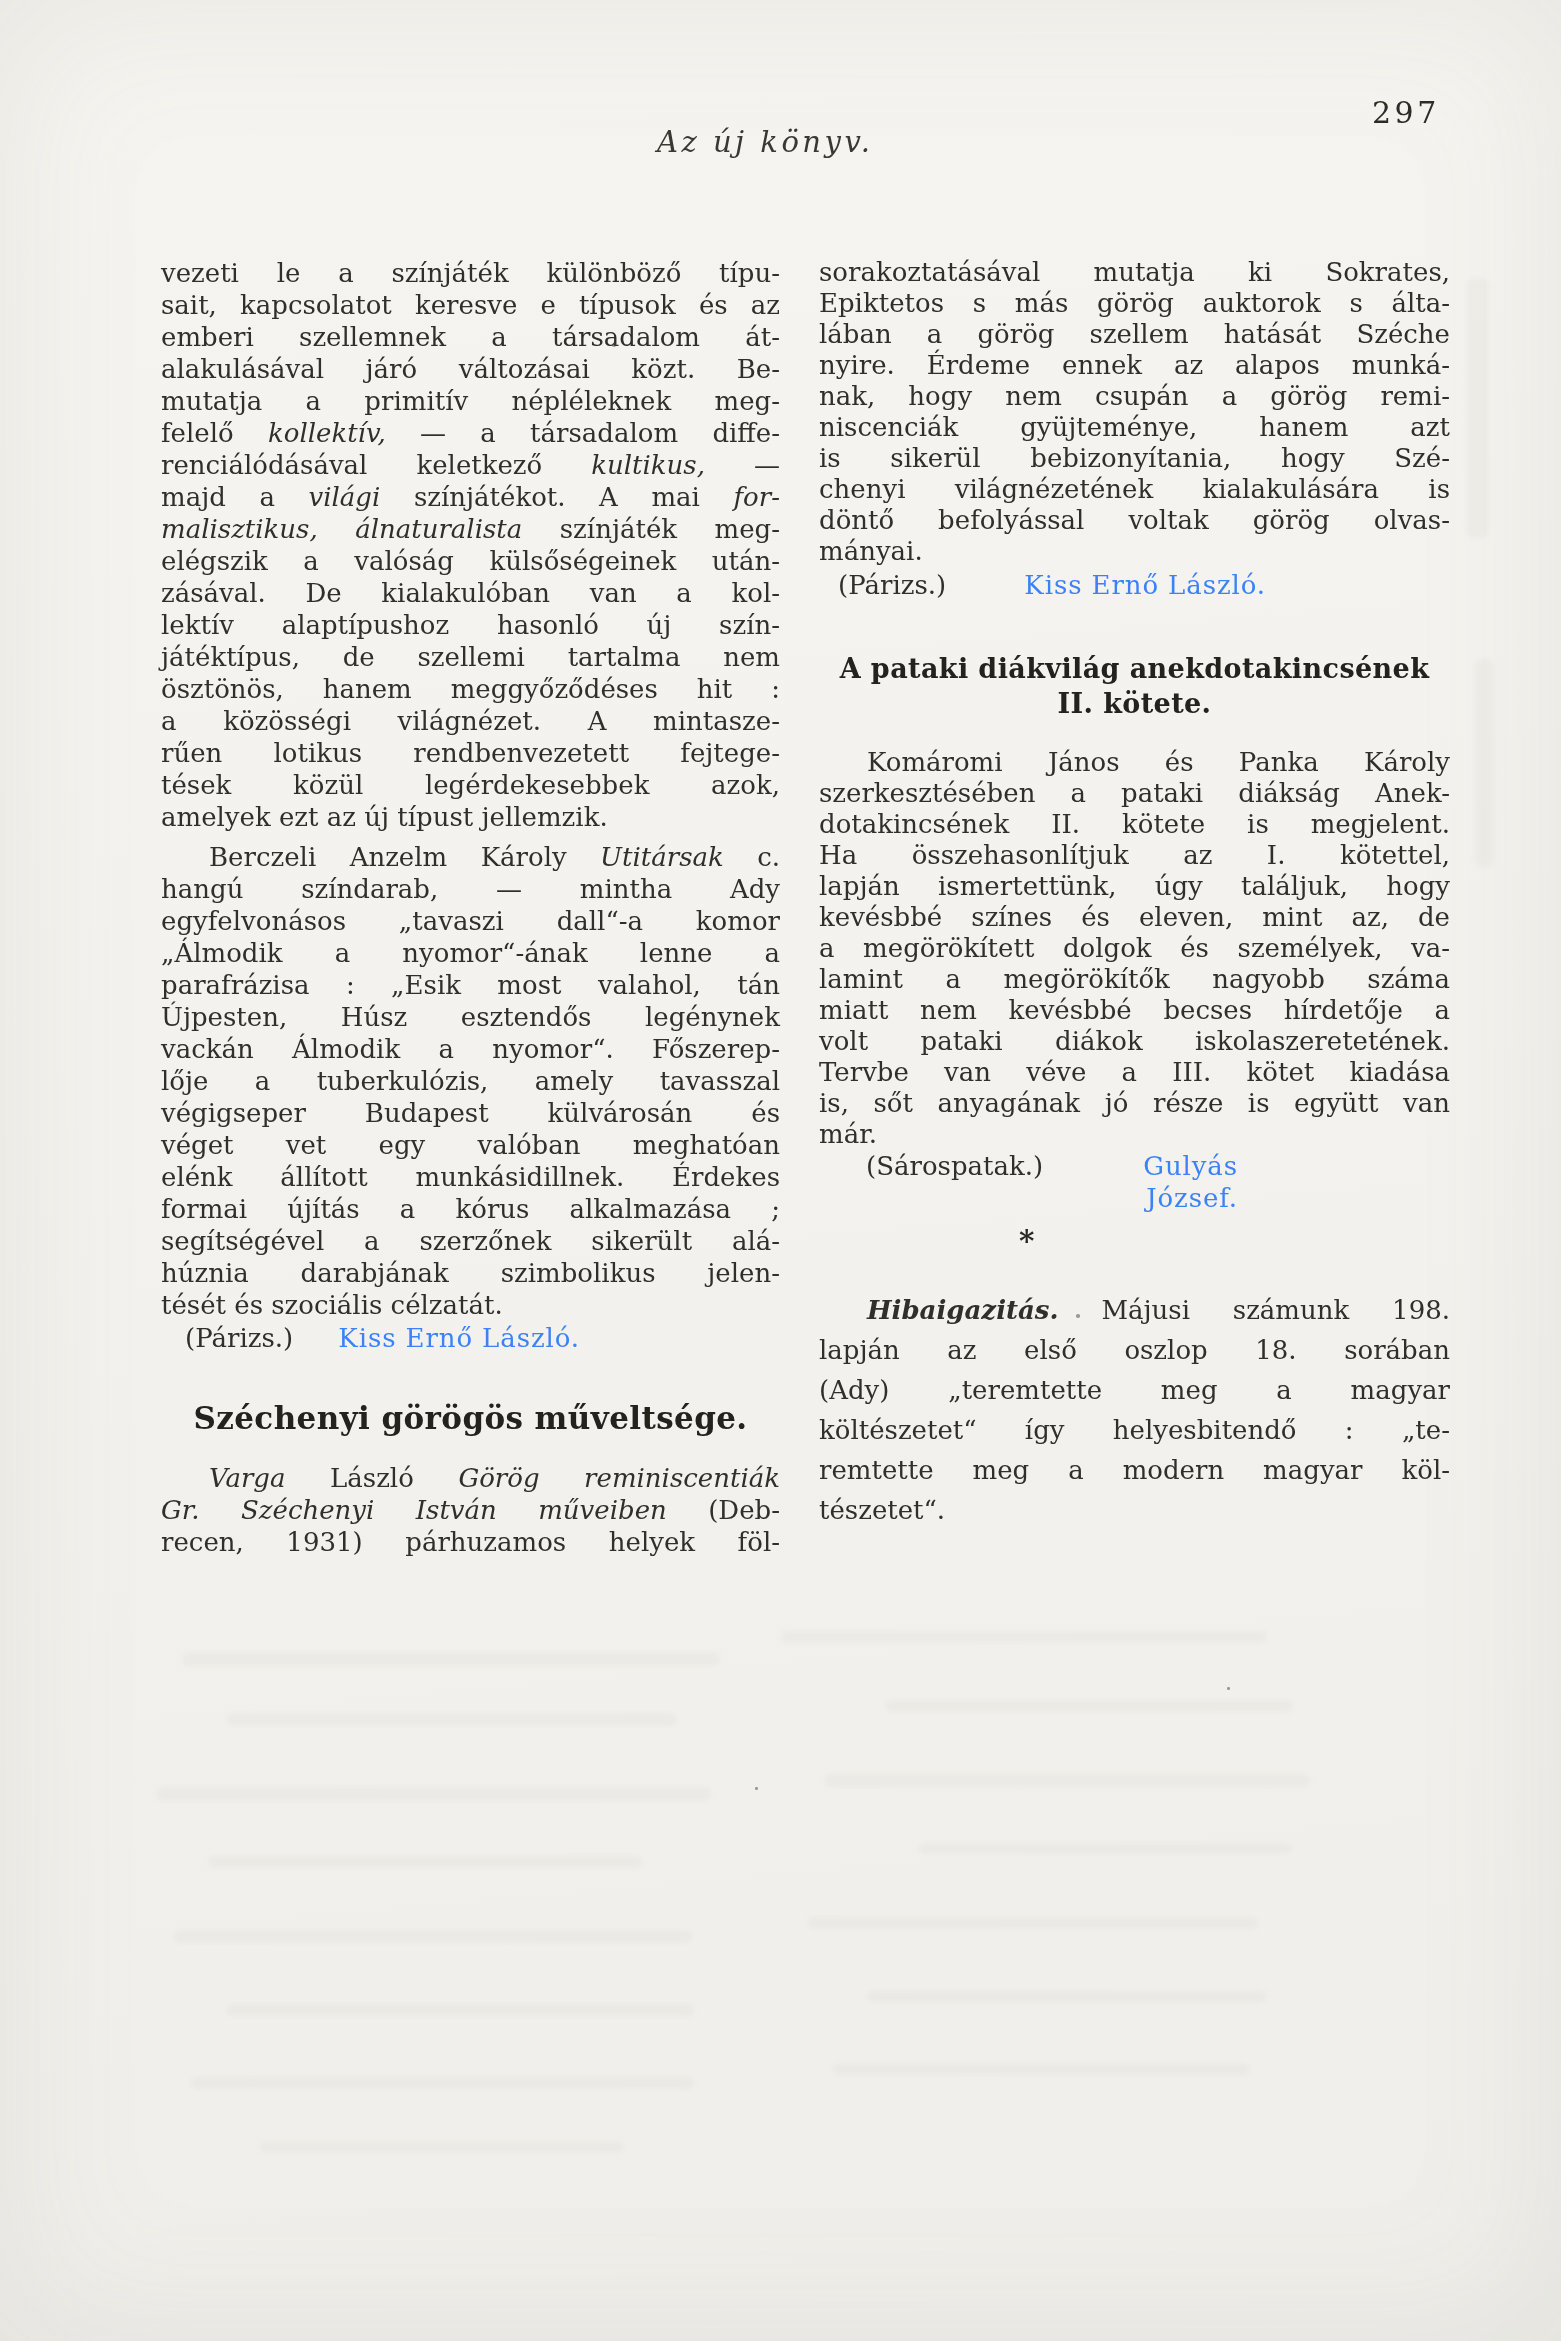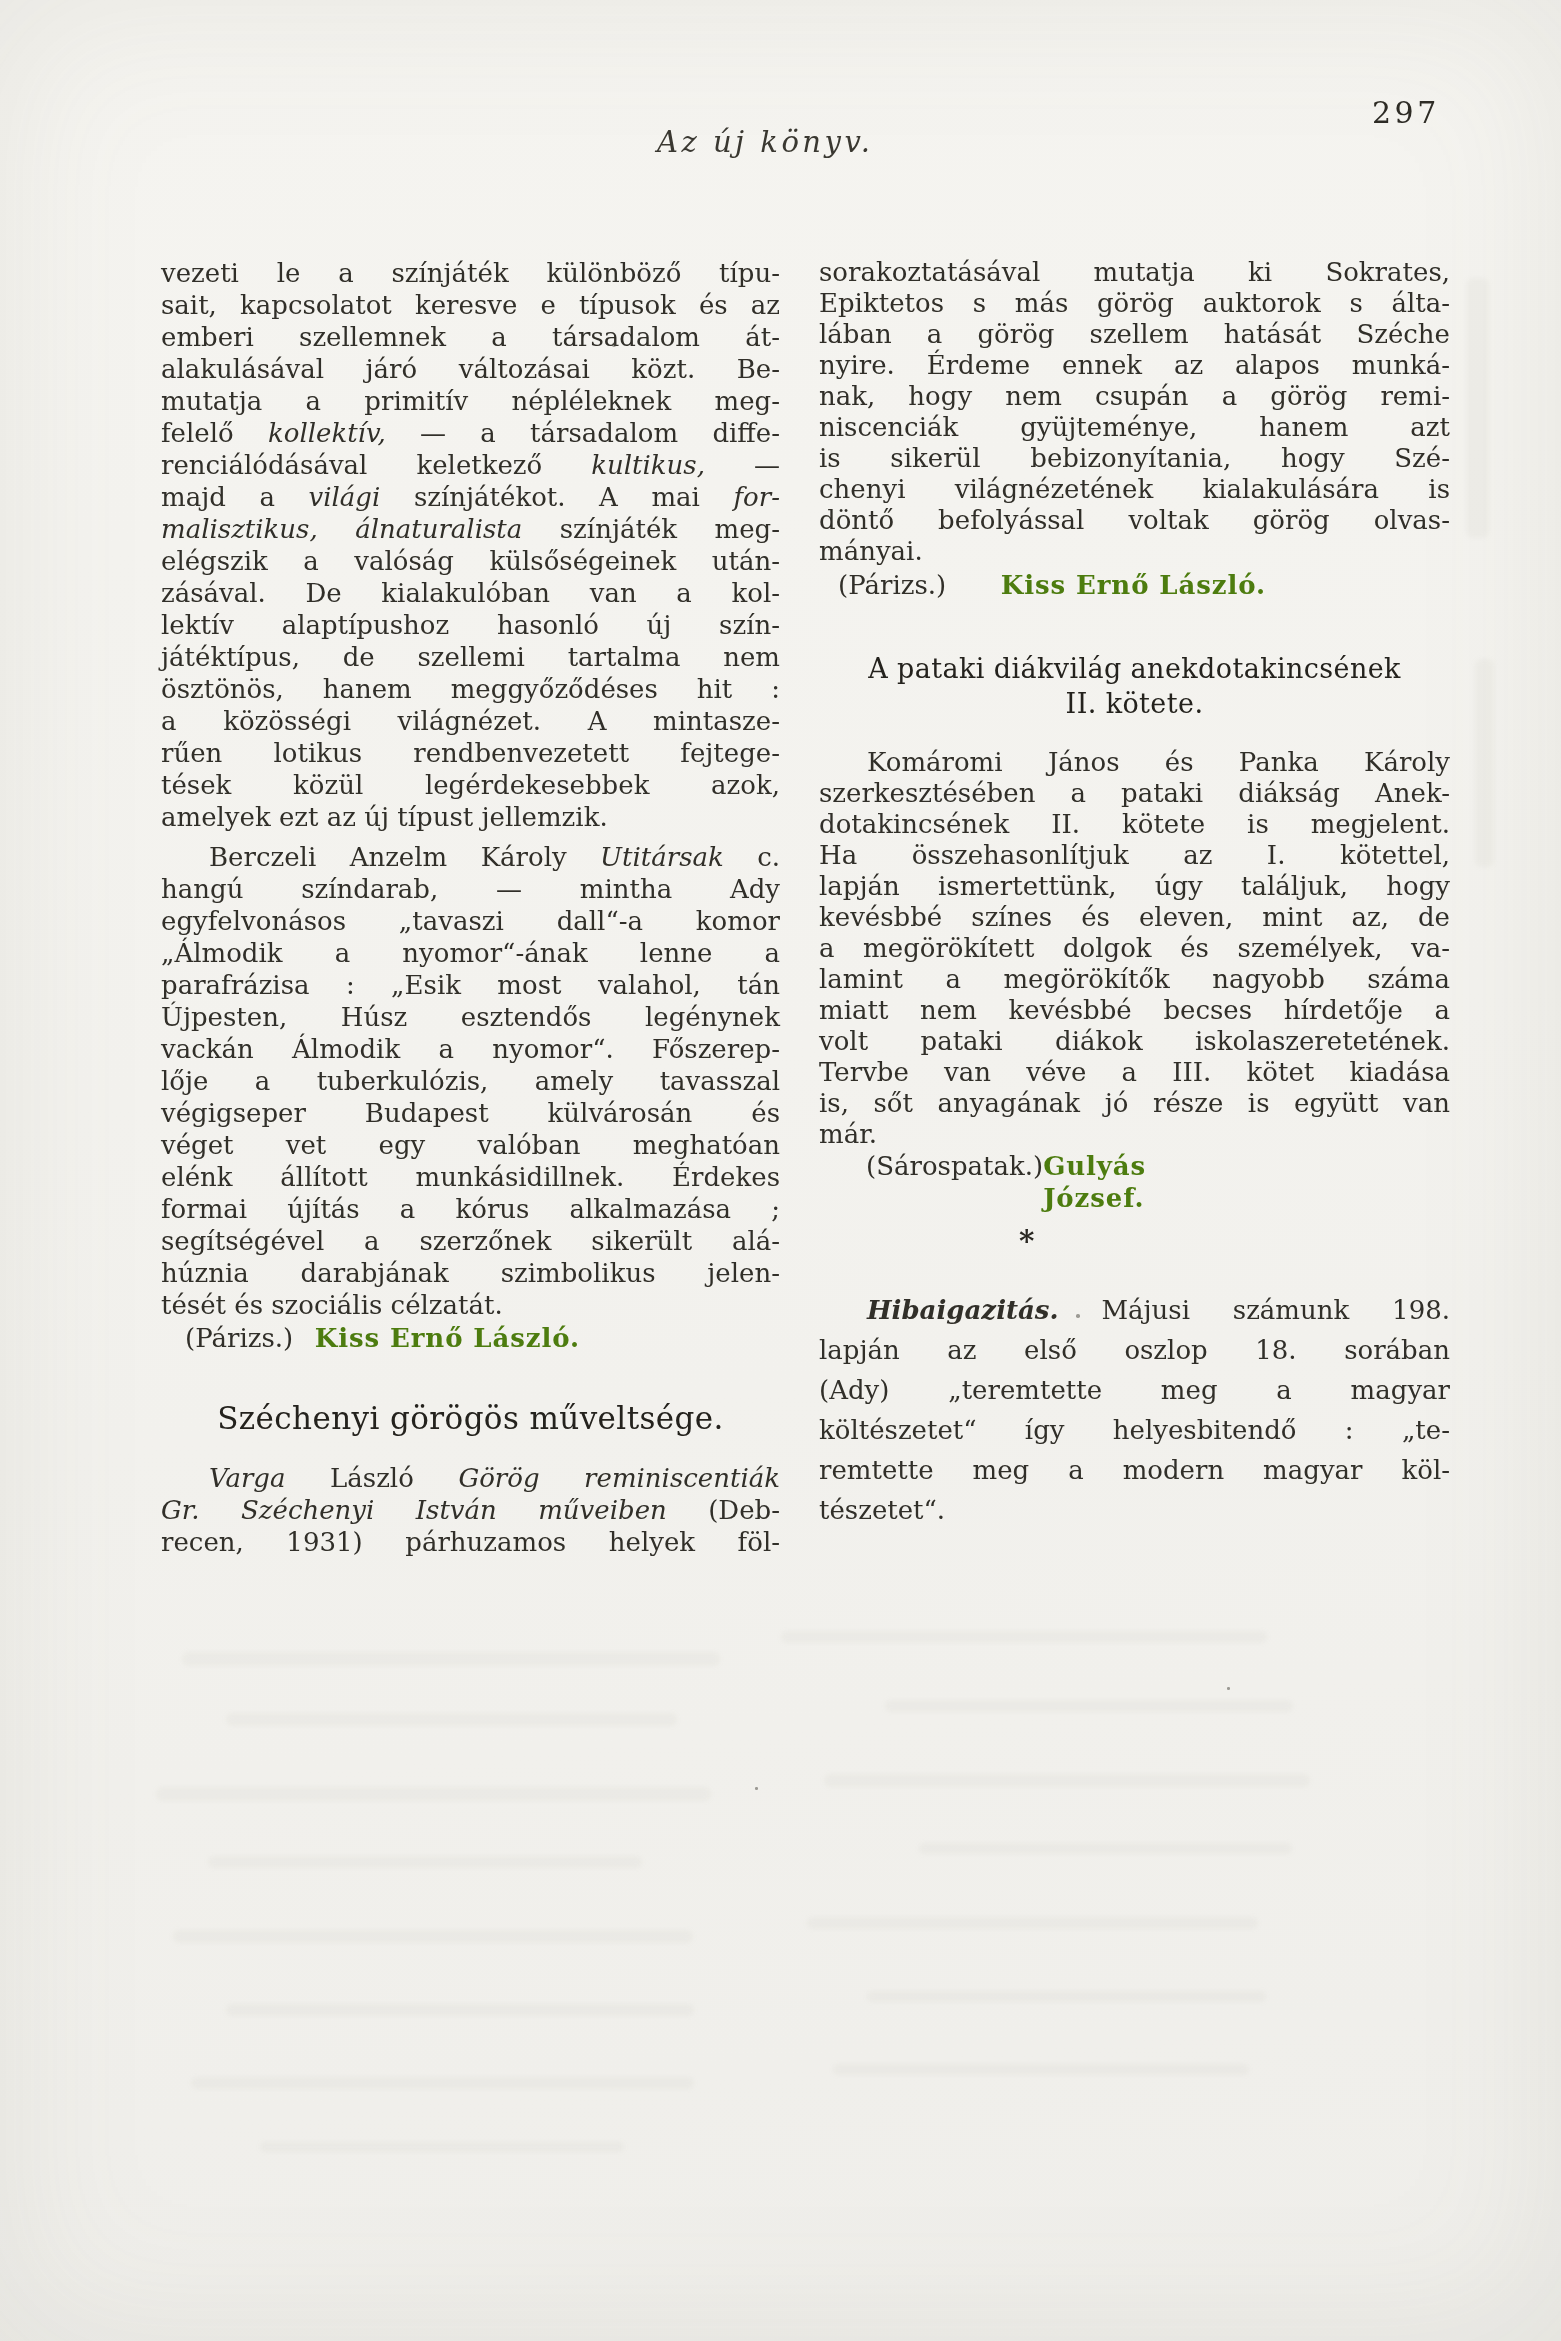--- a/index.html
+++ b/index.html
@@ -35,23 +35,23 @@
   .right .b0 .ln{line-height:31px;}
   .right .b3 .ln{line-height:31px;}
   .right .b6 .ln{line-height:40px;}
   .signature{
     display:flex;justify-content:space-between;align-items:baseline;
     line-height:32px;margin-top:1.7px;
   }
   .left .b2.signature{padding-left:24px;padding-right:200px;}
   .right .b1.signature{padding-left:19px;padding-right:184px;}
   .right .b4.signature{padding-left:47px;padding-right:212px;margin-top:0px;}
-  .signature .name{font-weight:bold;color:#4d7c0f;letter-spacing:0.9px;}
+  .signature .name{font-weight:normal;color:#3b82f6;letter-spacing:0.9px;text-align:right;}
   .heading{
-    font-weight:normal;text-align:center;color:#24221d;
+    font-weight:bold;text-align:center;color:#24221d;
     line-height:35px;letter-spacing:0.4px;
   }
   .left .b3.heading{margin-top:47px;margin-bottom:26px;font-size:31px;}
   .right .b2.heading{margin-top:50px;margin-bottom:26px;font-size:27px;}
   .separator{text-align:left;padding-left:200px;font-size:29.5px;font-weight:bold;
     line-height:26px;margin-top:14px;margin-bottom:1.7px;color:#2a2823;}
   .right .b6{margin-top:36px;}
   .left .b1{margin-top:7.8px;}
   .left .b4{margin-top:14px;}
   .right .b3{margin-top:0px;}

